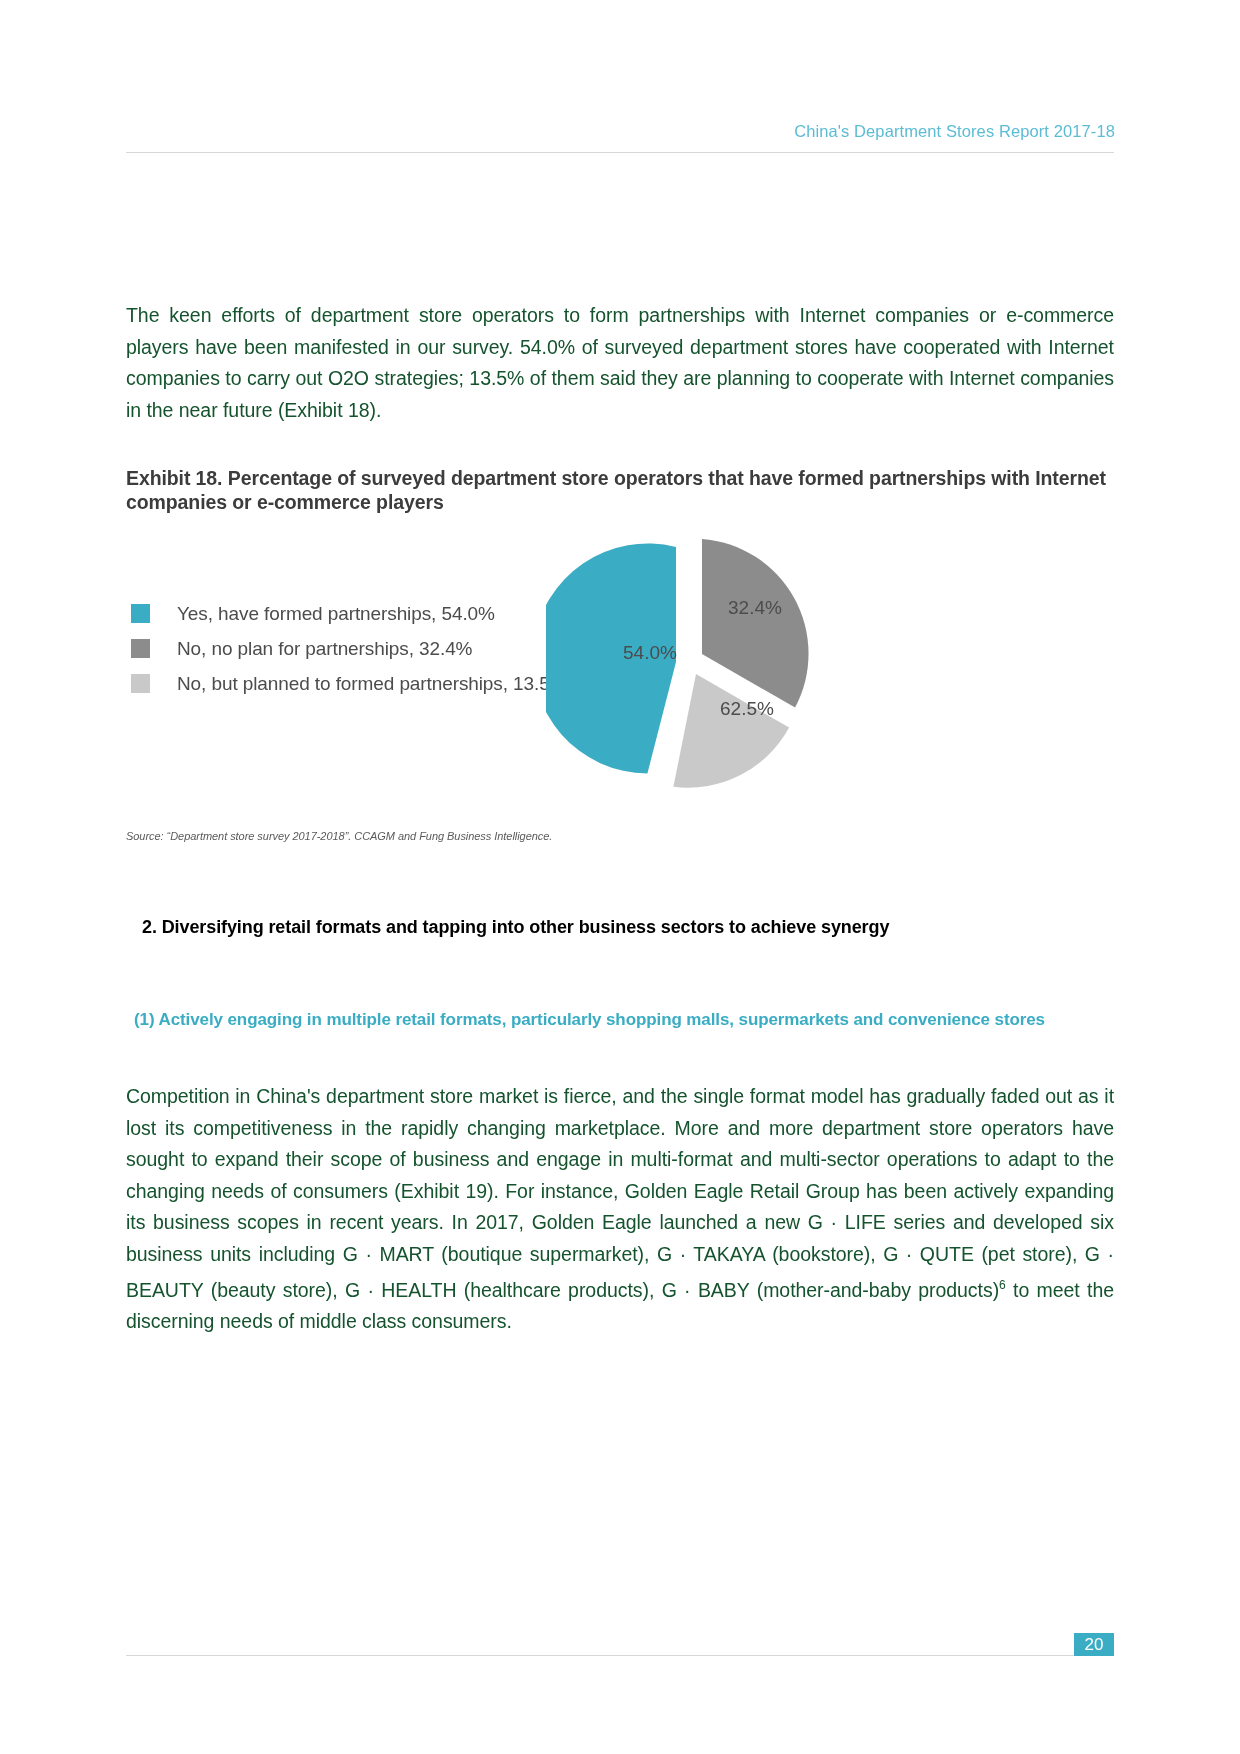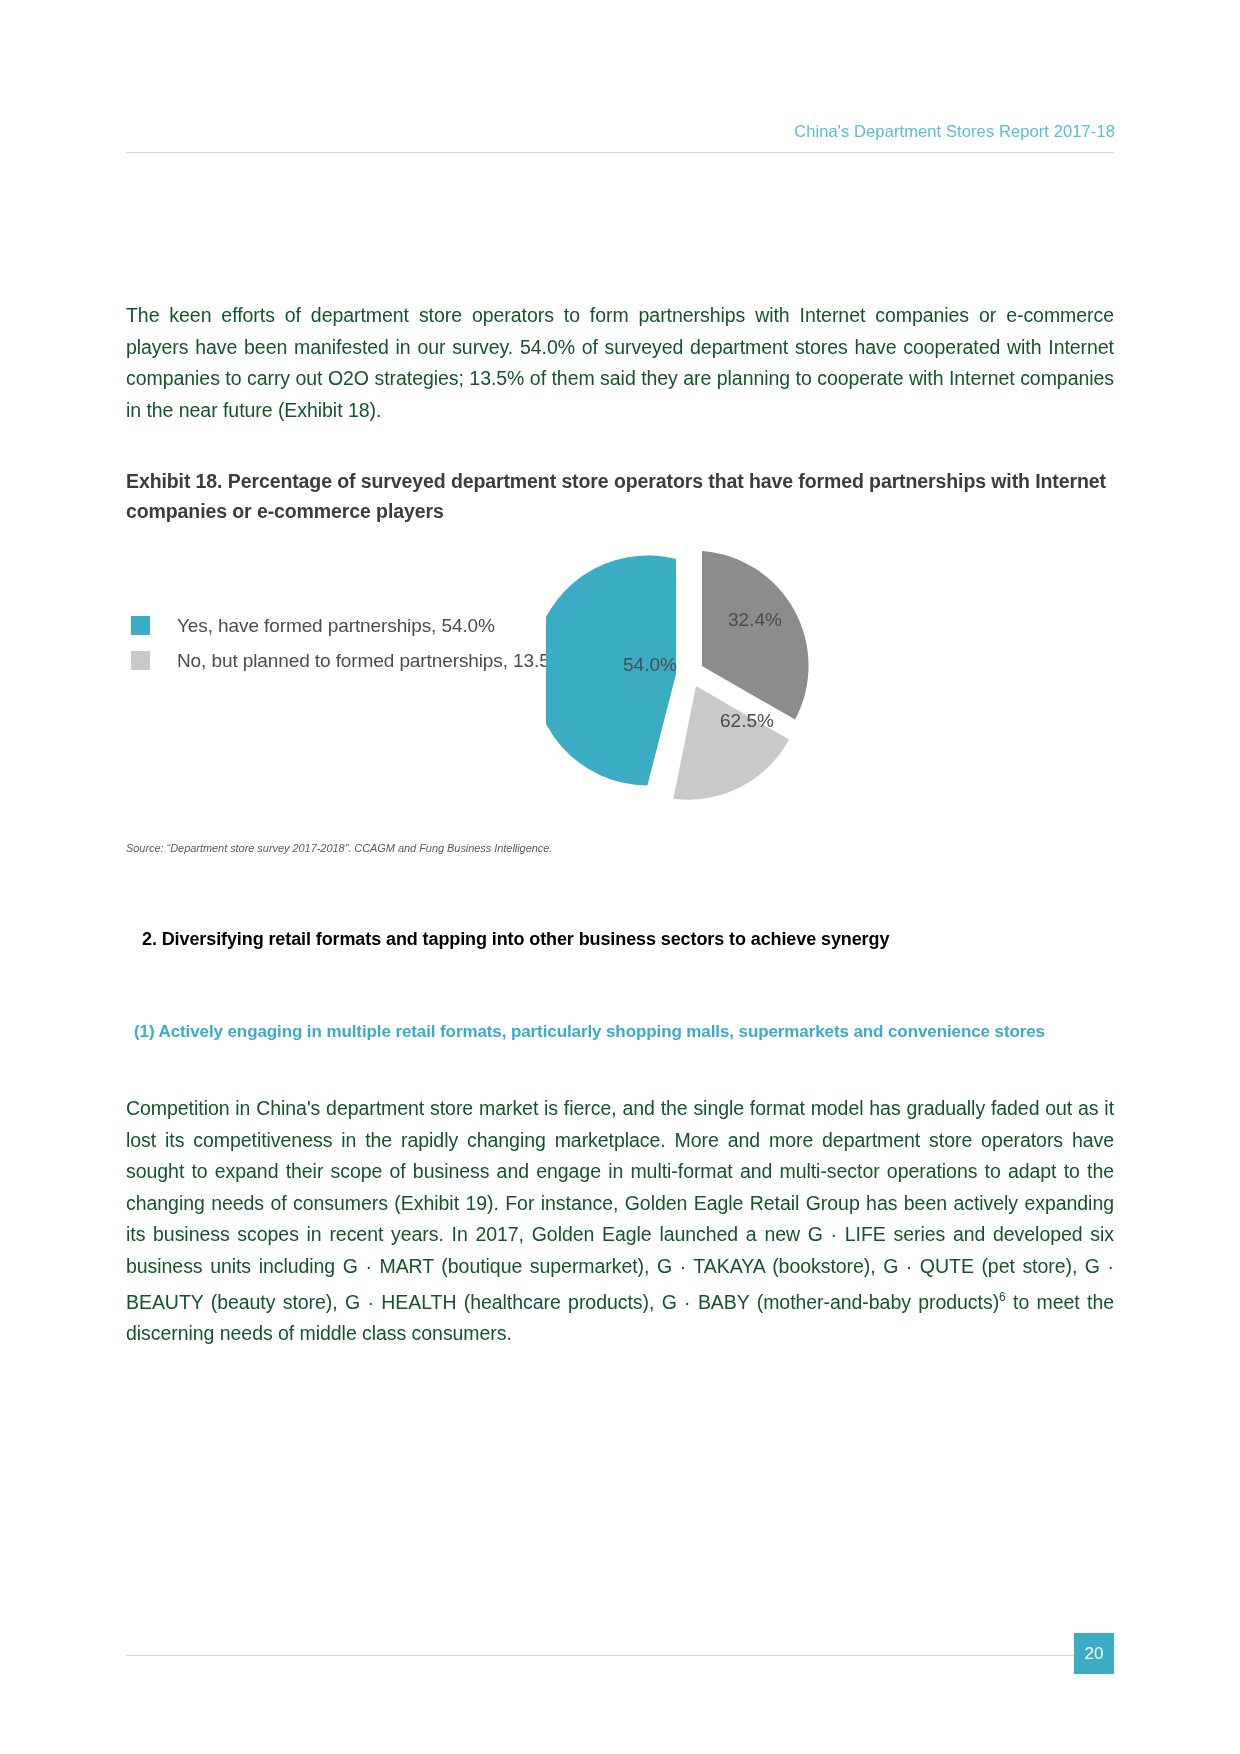--- a/index.html
+++ b/index.html
@@ -55,21 +55,21 @@
     line-height: 31.5px;
     text-align: justify;
     color: #14532d;
     letter-spacing: -0.05px;
   }
 
   .exhibit-title {
     margin: 0;
     padding-top: 40px;
     font-size: 19.5px;
-    line-height: 30px;
+    line-height: 24px;
     font-weight: bold;
     color: #3c3c3c;
     letter-spacing: -0.1px;
   }
 
   
   .chart-block {
     position: relative;
     height: 290px;
     margin-top: 20px;
@@ -160,21 +160,21 @@
     top: 1655px;
     width: 988px;
     height: 1px;
     background: #d8d8d8;
   }
   .page-badge {
     position: absolute;
     right: 126px;
     top: 1633px;
     width: 40px;
-    height: 41px;
+    height: 23px;
     background: #3aacc4;
     color: #ffffff;
     font-size: 17px;
     display: flex;
     align-items: center;
     justify-content: center;
   }
 </style>
 </head>
 <body>
@@ -191,20 +191,24 @@
     <p class="exhibit-title">Exhibit 18. Percentage of surveyed department store operators that have formed partnerships with Internet companies or e-commerce players</p>
 
     <div class="chart-block">
 
       <div class="legend">
         <div class="legend-row">
           <span class="legend-swatch" style="background:#3aacc4"></span>
           <span class="legend-label">Yes, have formed partnerships, 54.0%</span>
         </div>
         <div class="legend-row">
+          <span class="legend-swatch" style="background:#8c8c8c"></span>
+          <span class="legend-label">No, no plan for partnerships, 32.4%</span>
+        </div>
+        <div class="legend-row">
           <span class="legend-swatch" style="background:#c9c9c9"></span>
           <span class="legend-label">No, but planned to formed partnerships, 13.5%</span>
         </div>
       </div>
 
       <div class="pie-wrap">
         <svg width="320" height="265" viewBox="0 0 320 265">
 
           <path fill="#3aacc4" d="M 136 128 L 136 13 A 115 115 0 1 0 107.4 239.5 Z" transform="translate(-6,0)"></path>
 

